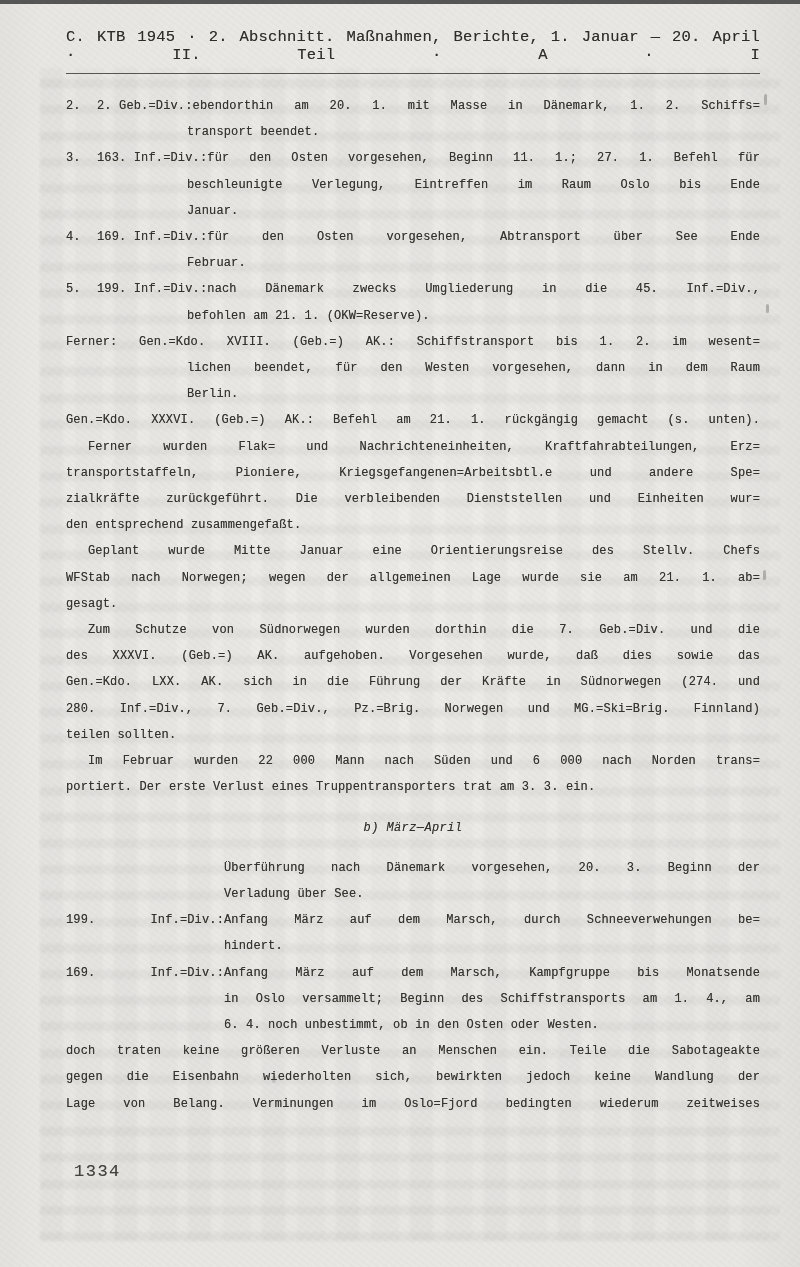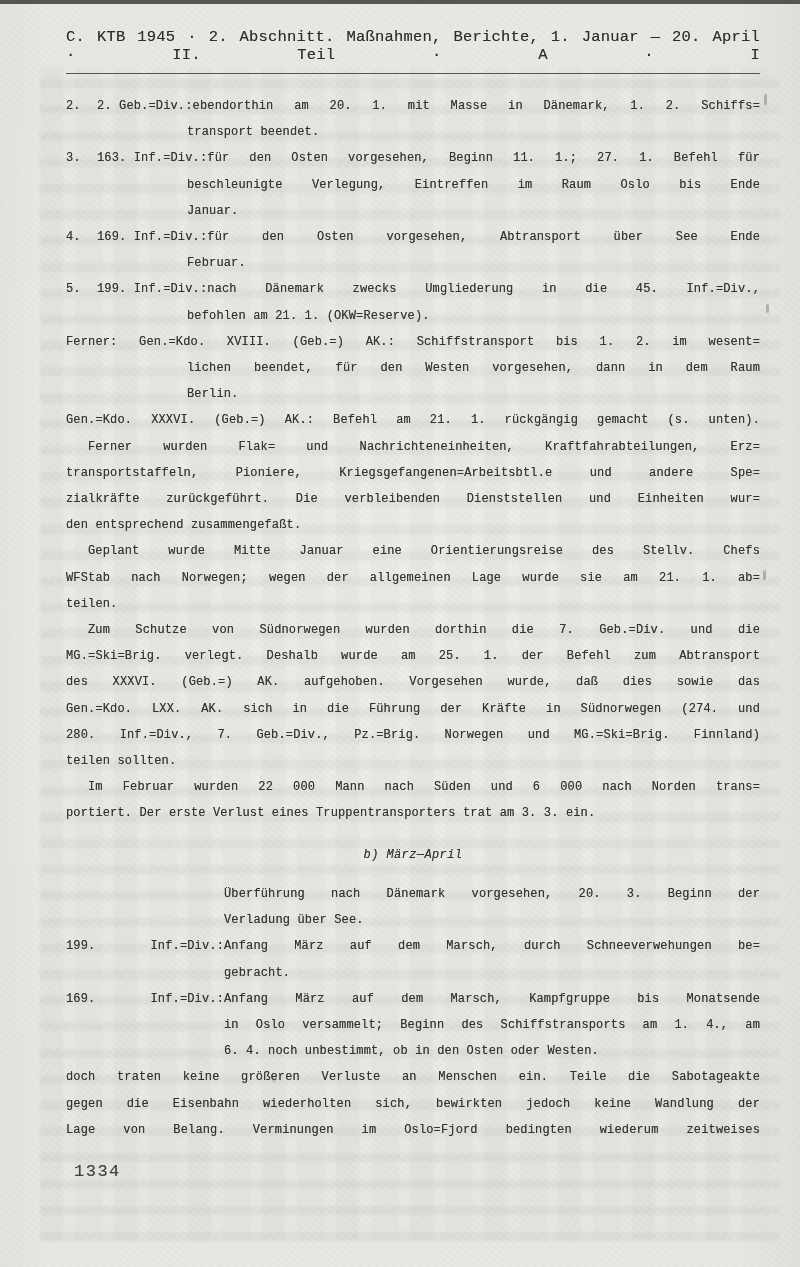--- a/index.html
+++ b/index.html
@@ -120,42 +120,41 @@
         </div>
         <div class="block para">
           <div class="ln findent">Ferner wurden Flak= und Nachrichteneinheiten, Kraftfahrabteilungen, Erz=</div>
           <div class="ln">transportstaffeln, Pioniere, Kriegsgefangenen=Arbeitsbtl.e und andere Spe=</div>
           <div class="ln">zialkräfte zurückgeführt. Die verbleibenden Dienststellen und Einheiten wur=</div>
           <div class="ln final">den entsprechend zusammengefaßt.</div>
         </div>
         <div class="block para">
           <div class="ln findent">Geplant wurde Mitte Januar eine Orientierungsreise des Stellv. Chefs</div>
           <div class="ln">WFStab nach Norwegen; wegen der allgemeinen Lage wurde sie am 21. 1. ab=</div>
-          <div class="ln final">teilen.</div>
+          <div class="ln final">gesagt.</div>
         </div>
         <div class="block para">
           <div class="ln findent">Zum Schutze von Südnorwegen wurden dorthin die 7. Geb.=Div. und die</div>
-          <div class="ln">MG.=Ski=Brig. verlegt. Deshalb wurde am 25. 1. der Befehl zum Abtransport</div>
           <div class="ln">des XXXVI. (Geb.=) AK. aufgehoben. Vorgesehen wurde, daß dies sowie das</div>
           <div class="ln">Gen.=Kdo. LXX. AK. sich in die Führung der Kräfte in Südnorwegen (274. und</div>
           <div class="ln">280. Inf.=Div., 7. Geb.=Div., Pz.=Brig. Norwegen und MG.=Ski=Brig. Finnland)</div>
           <div class="ln final">teilen sollten.</div>
         </div>
         <div class="block para">
           <div class="ln findent">Im Februar wurden 22 000 Mann nach Süden und 6 000 nach Norden trans=</div>
           <div class="ln final">portiert. Der erste Verlust eines Truppentransporters trat am 3. 3. ein.</div>
         </div>
         <div class="heading">b) März—April</div>
         <div class="block dentry">
           <div class="ln dcont">Überführung nach Dänemark vorgesehen, 20. 3. Beginn der</div>
           <div class="ln final dcont">Verladung über See.</div>
         </div>
         <div class="block dentry">
           <div class="ln"><span class="dlbl">199. Inf.=Div.:</span><span class="txt">Anfang März auf dem Marsch, durch Schneeverwehungen be=</span></div>
-          <div class="ln final dcont">gebracht.</div>
+          <div class="ln final dcont">hindert.</div>
         </div>
         <div class="block dentry">
           <div class="ln"><span class="dlbl">169. Inf.=Div.:</span><span class="txt">Anfang März auf dem Marsch, Kampfgruppe bis Monatsende</span></div>
           <div class="ln dcont">in Oslo versammelt; Beginn des Schiffstransports am 1. 4., am</div>
           <div class="ln final dcont">6. 4. noch unbestimmt, ob in den Osten oder Westen.</div>
         </div>
         <div class="block para">
           <div class="ln">doch traten keine größeren Verluste an Menschen ein. Teile die Sabotageakte</div>
           <div class="ln">gegen die Eisenbahn wiederholten sich, bewirkten jedoch keine Wandlung der</div>
           <div class="ln">Lage von Belang. Verminungen im Oslo=Fjord bedingten wiederum zeitweises</div>

